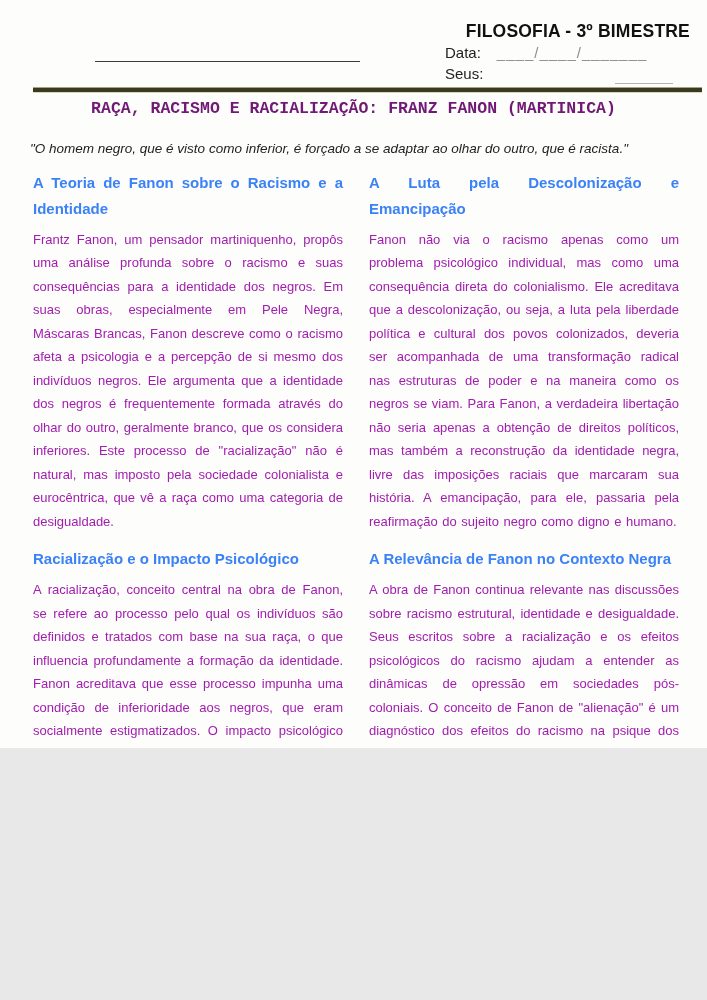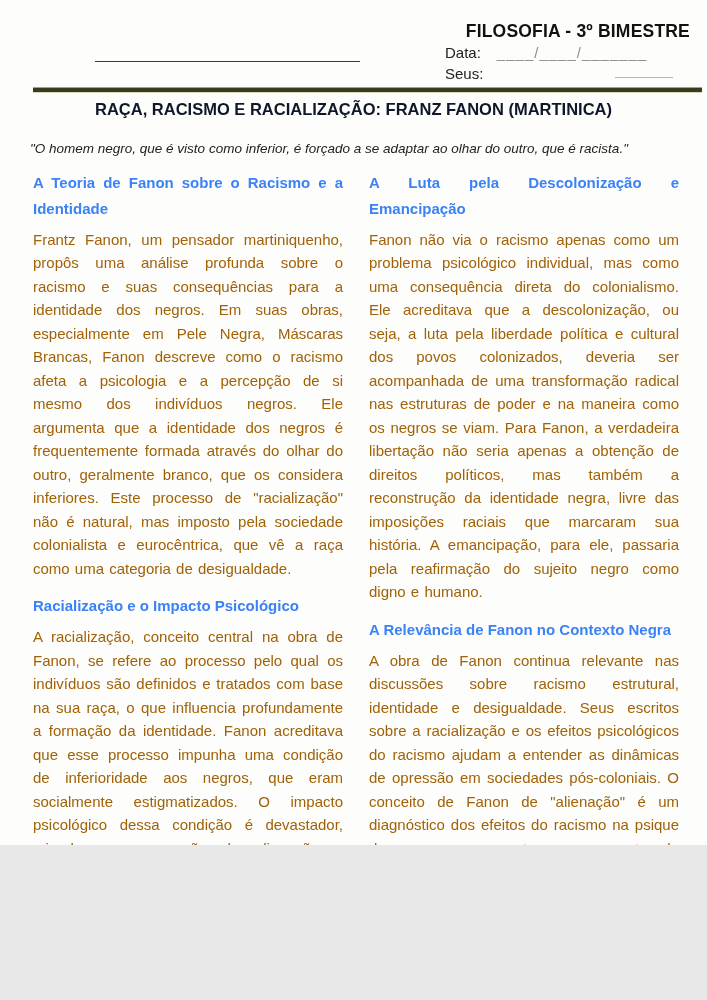--- a/index.html
+++ b/index.html
@@ -1,19 +1,19 @@
 <!DOCTYPE html>
 <html><head>
 <meta charset="utf-8">
 <style>
   html, body { margin: 0; padding: 0; background: #e8e8e8; }
   .page {
     position: relative;
     width: 707px;
-    height: 845px;
+    height: 748px;
     margin: 0 auto;
     background: #fdfdfb;
     font-family: "Liberation Sans", sans-serif;
     color: #1e1e1e;
     overflow: hidden;
     box-sizing: border-box;
   }
   
   .course-title {
     text-align: right;
@@ -35,21 +35,21 @@
     margin-top: 18px;
     height: 1px;
     border-bottom: 1.4px solid #3c3c3c;
   }
   .header-fields {
     width: 262px;
     font-size: 15px;
     line-height: 21px;
     color: #222;
   }
-  .field-row { display: flex; }
+  .field-row { display: flex; align-items: flex-end; }
   .blank-text { color: #8d8d8d; letter-spacing: 1px; margin-left: 16px; white-space: nowrap; }
   .turma-short-line {
     width: 58px;
     border-bottom: 1.2px solid #b3b3b3;
     margin-left: auto;
     margin-right: 34px;
     height: 14px;
   }
   
   .divider {
@@ -59,21 +59,22 @@
     border-bottom: 1px solid #d9d9b8;
   }
   .header-divider { margin: 3px 5px 0 33px; }
   
   .doc-title {
     margin: 6px 20px 16px 20px;
     text-align: center;
     font-size: 16.5px;
     font-weight: bold;
     line-height: 1.25;
-    color: #0f172a;
+    color: #701a75;
+    font-family: Liberation Mono, monospace;
   }
   .quote {
     margin: 9px 32px 0 30px;
     font-style: italic;
     font-size: 13.5px;
     line-height: 25px;
     text-align: justify;
     color: #222;
   }
   
@@ -86,26 +87,26 @@
   .section-heading {
     font-size: 15px;
     font-weight: bold;
     margin: 13px 0 6px 0;
     line-height: 26px;
     text-align: justify;
     color: #3b82f6;
   }
   .col .section-heading:first-child { margin-top: 5px; }
   .section-body {
-    font-size: 15px;
+    font-size: 13px;
     line-height: 23.5px;
     text-align: justify;
     word-spacing: 1px;
     margin: 0;
-    color: #a16207;
+    color: #a21caf;
   }
   
   .footer { position: absolute; left: 0; right: 0; top: 919px; }
   .footer-divider { margin: 0 7px 0 25px; }
   .footer-row {
     display: flex;
     justify-content: space-between;
     align-items: flex-start;
     margin: 3px 16px 0 33px;
   }

